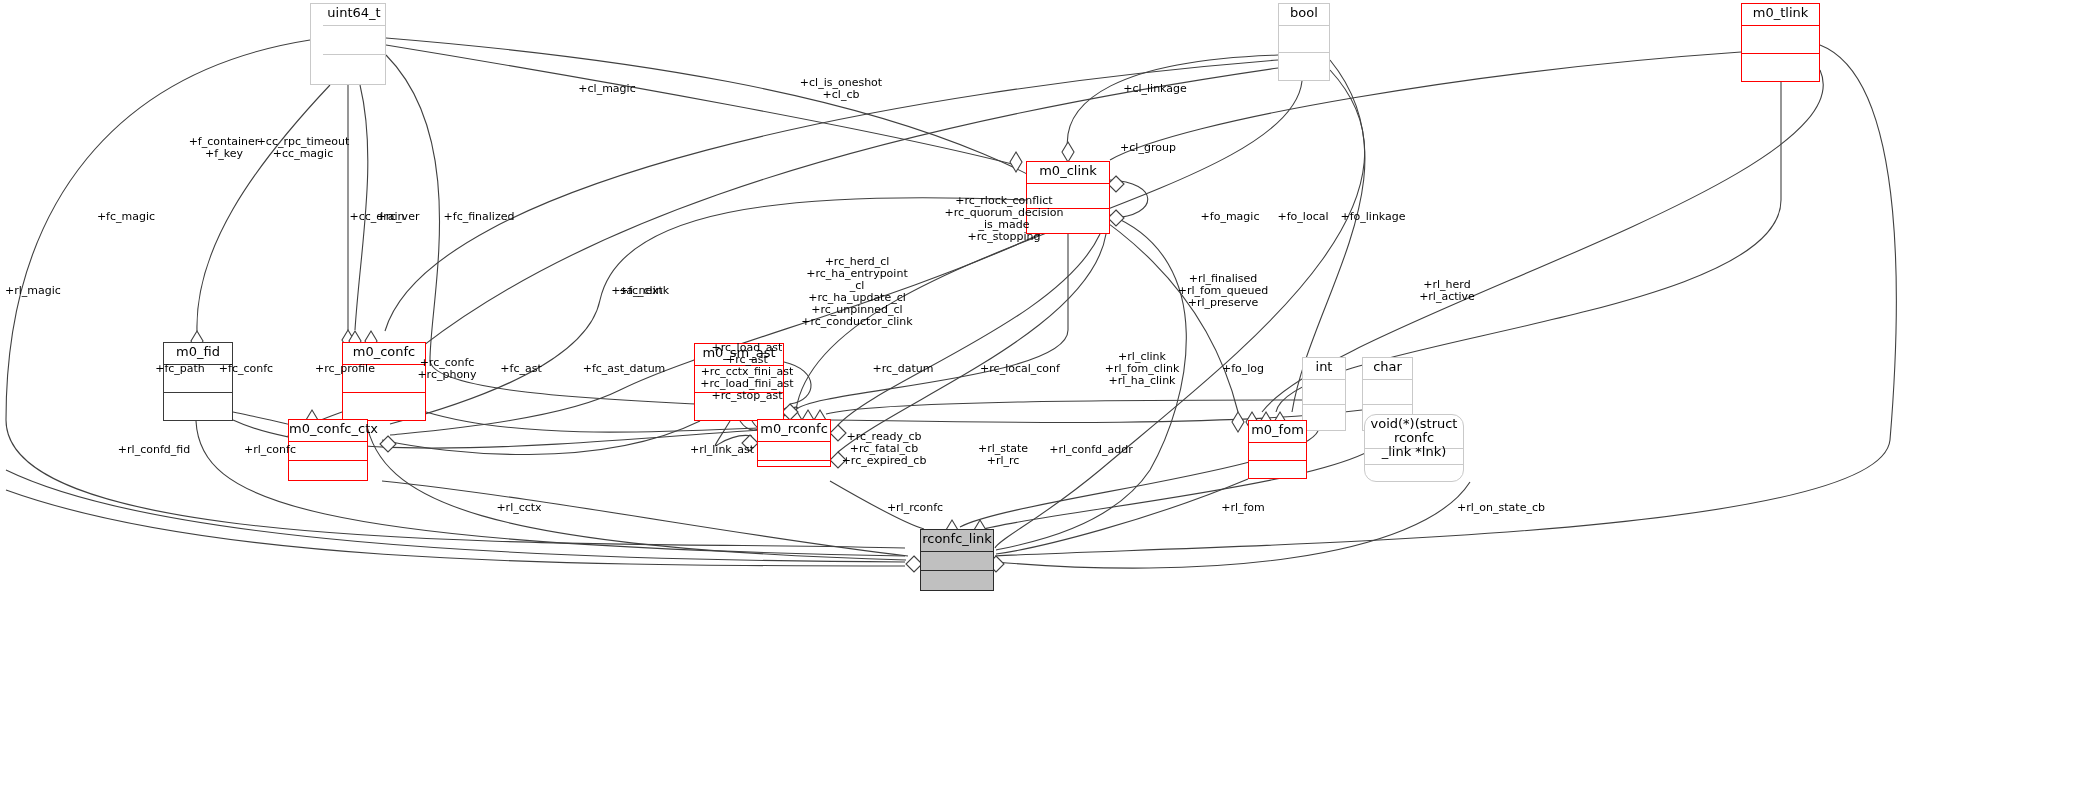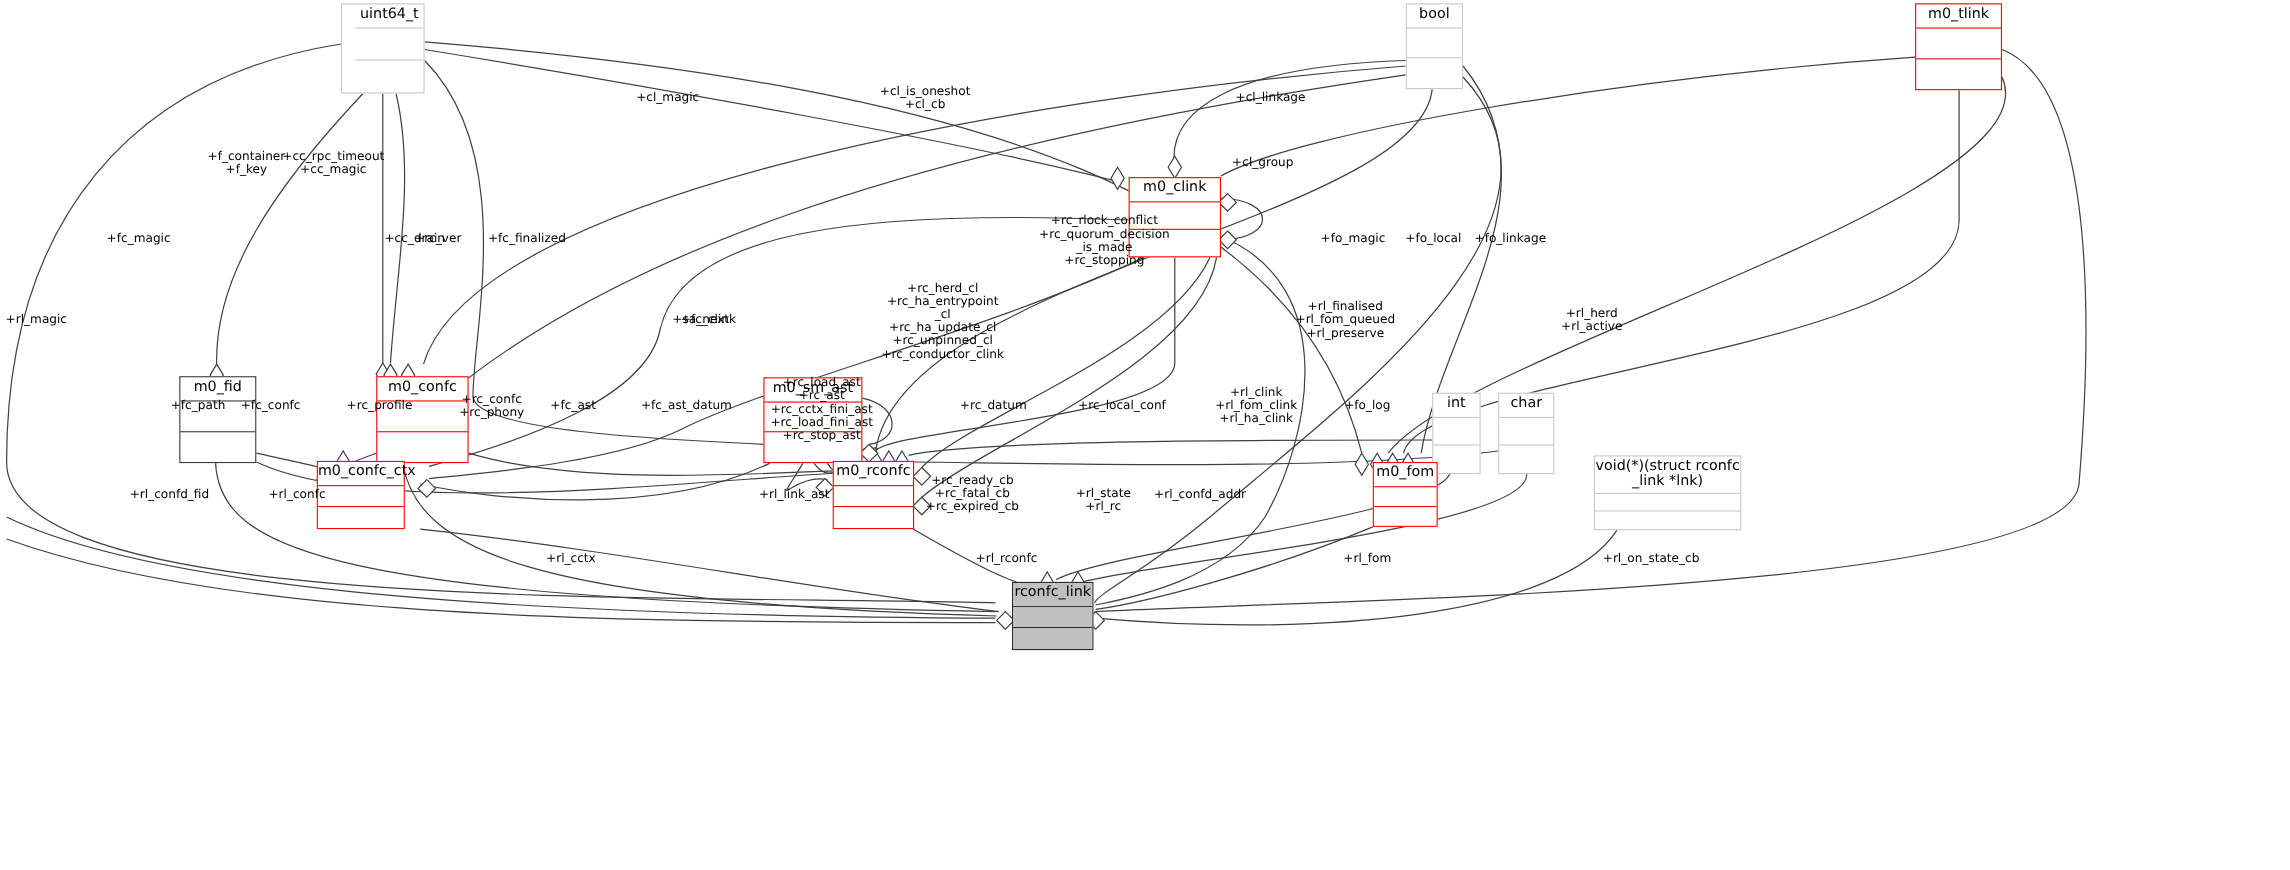--- a/index.html
+++ b/index.html
@@ -218,31 +218,31 @@
       <div class="clsbox gray" style="left: 1362px; top: 357px; width: 51px; height: 74px;">
         <div class="title" style="height: 22px;">char</div>
         <div class="row" style="height: 25px;"></div>
         <div class="row last" style="height: 25px;"></div>
       </div>
       <div class="clsbox red" style="left: 288px; top: 419px; width: 80px; height: 62px;">
         <div class="title" style="height: 22px;">m0_confc_ctx</div>
         <div class="row" style="height: 19px;"></div>
         <div class="row last" style="height: 19px;"></div>
       </div>
-      <div class="clsbox red" style="left: 757px; top: 419px; width: 74px; height: 62px;">
+      <div class="clsbox red" style="left: 757px; top: 419px; width: 74px; height: 48px;">
         <div class="title" style="height: 22px;">m0_rconfc</div>
         <div class="row" style="height: 19px;"></div>
         <div class="row last" style="height: 19px;"></div>
       </div>
       <div class="clsbox red" style="left: 1248px; top: 420px; width: 59px; height: 59px;">
         <div class="title" style="height: 22px;">m0_fom</div>
         <div class="row" style="height: 18px;"></div>
         <div class="row last" style="height: 17px;"></div>
       </div>
-      <div class="clsbox gray" style="left: 1449px; top: 414px; width: 134px; height: 68px;">
+      <div class="clsbox gray" style="left: 1364px; top: 414px; width: 100px; height: 68px; border-radius: 12px;">
         <div class="title" style="height: 34px;">void(*)(struct rconfc
 _link *lnk)</div>
         <div class="row" style="height: 16px;"></div>
         <div class="row last" style="height: 16px;"></div>
       </div>
       <div class="clsbox focus" style="left: 920px; top: 529px; width: 74px; height: 62px;">
         <div class="title" style="height: 22px;">rconfc_link</div>
         <div class="row" style="height: 19px;"></div>
         <div class="row last" style="height: 19px;"></div>
       </div>

